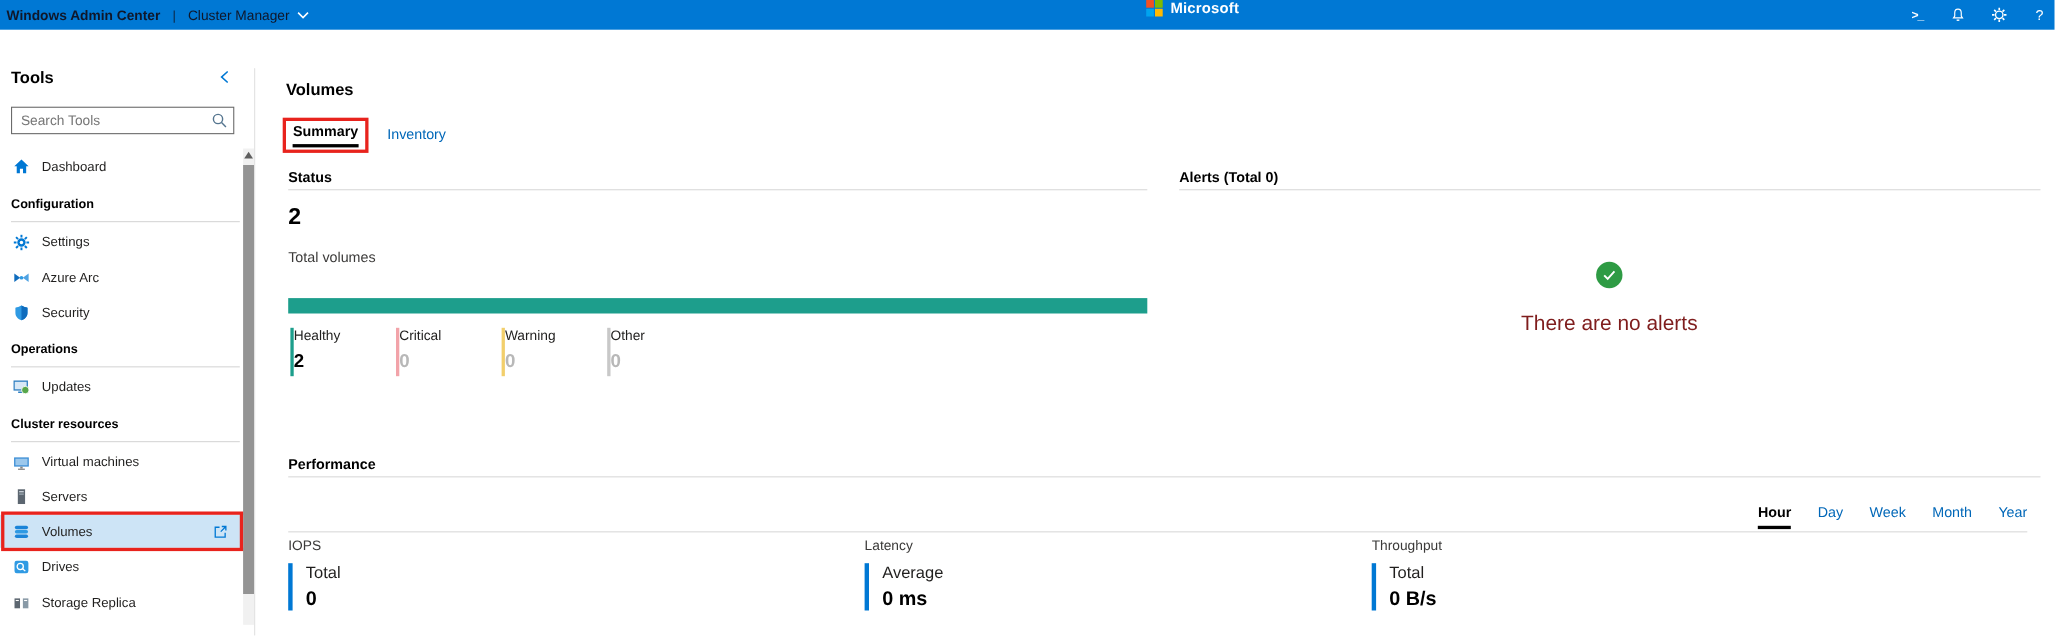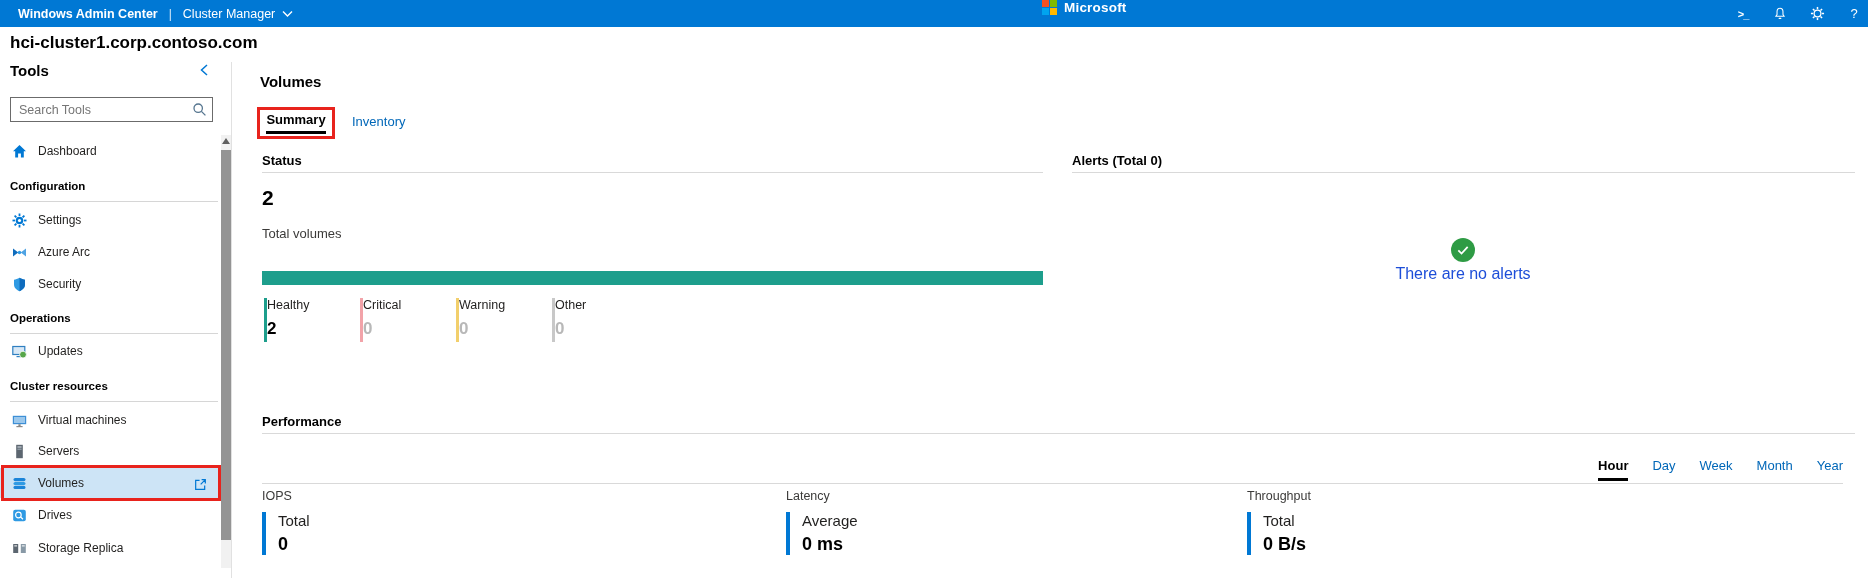--- a/index.html
+++ b/index.html
@@ -2,21 +2,21 @@
 <html><head>
 <meta charset="utf-8">
 <style>
   * { margin:0; padding:0; box-sizing:border-box; }
   html,body { width:1868px; height:578px; background:#fff; }
   body { font-family:"Liberation Sans", sans-serif; color:#201f1e; }
   #page { position:relative; width:1868px; height:578px; overflow:hidden; background:#fff; }
 
   
   .topbar { position:absolute; left:0; top:0; width:1868px; height:27px; background:#0078d4; display:flex; align-items:center; }
-  .topbar-left { display:flex; align-items:center; padding-left:18px; color:#ffffff;text-align:right; }
+  .topbar-left { display:flex; align-items:center; padding-left:6px; color:#0f172a;text-align:right; }
   .tb-app { font-size:12.5px; font-weight:bold; }
   .tb-pipe { margin:0 11px; font-size:12px; opacity:.85; }
   .tb-sol { font-size:12.5px; }
   .tb-chev { margin-left:7px; display:inline-flex; }
   .brand { position:absolute; left:1042px; top:0; height:15px; display:flex; align-items:center; gap:7px; }
   .ms-logo { width:15px; height:15px; display:grid; grid-template-columns:7px 7px; grid-template-rows:7px 7px; gap:1px; }
   .ms-logo i { display:block; }
   .ms-r{background:#f25022;} .ms-g{background:#7fba00;} .ms-b{background:#00a4ef;} .ms-y{background:#ffb900;}
   .brand-name { color:#fff; font-size:13.5px; font-weight:bold; letter-spacing:.2px; }
   .topbar-right { position:absolute; right:6px; top:0; height:27px; display:flex; align-items:center; gap:21px; color:#fff; }
@@ -71,21 +71,21 @@
   .legend-item .llbl { font-size:12.5px; color:#201f1e; }
   .legend-item .lval { font-size:17px; font-weight:bold; margin-top:7px; color:#000; }
   .legend-item .lval.zero { color:#b8b8b8; }
   .lg-healthy { left:264px; border-left-color:#1d9e8c; }
   .lg-critical { left:360px; border-left-color:#f2a3a9; }
   .lg-warning { left:456px; border-left-color:#f2cf6c; }
   .lg-other { left:552px; border-left-color:#c8c8c8; }
 
   .alerts-empty { position:absolute; left:1363px; top:238px; width:200px; text-align:center; }
   .ok-circle { width:24px; height:24px; border-radius:50%; background:#2e9b44; margin:0 auto; display:flex; align-items:center; justify-content:center; }
-  .alerts-msg { margin-top:3px; font-size:16px; color:#1d4ed8; }
+  .alerts-msg { margin-top:22px; font-size:19px; color:#7f1d1d; }
 
   .range-tabs { position:absolute; right:25px; top:458px; display:flex; gap:24px; align-items:flex-start; }
   .range-tab { font-size:13px; color:#0067b8; cursor:pointer; padding-bottom:5px; }
   .range-tab.active { color:#000; font-weight:bold; border-bottom:3px solid #000; }
 
   .metric-lbl { position:absolute; top:489px; font-size:12.5px; color:#3b3a39; }
   .metric-block { position:absolute; top:512px; border-left:4px solid #0078d4; padding-left:12px; }
   .metric-sub { font-size:15px; color:#201f1e; }
   .metric-val { font-size:18px; font-weight:bold; color:#000; margin-top:5px; }
 </style>
@@ -134,23 +134,20 @@
               <line x1="3.1" y1="12.9" x2="4.8" y2="11.2"></line>
               <line x1="11.2" y1="4.8" x2="12.9" y2="3.1"></line>
             </g>
           <circle cx="8" cy="8" r="3.6" fill="#0078d4" stroke="#fff" stroke-width="1.3"></circle>
         </svg>
       </span>
       <span class="tb-icon tb-help">?</span>
     </div>
   </div>
 
-  <div class="cluster-header">
-    <div class="cluster-name">hci-cluster1.corp.contoso.com</div>
-  </div>
 
   <div class="sidebar">
     <div class="tools-title">Tools</div>
     <span class="collapse-btn">
       <svg width="12" height="14" viewBox="0 0 12 14">
           <polyline points="9,2 3.5,7 9,12" fill="none" stroke="#0078d4" stroke-width="1.5"></polyline>
         </svg>
     </span>
     <div class="search-wrap">
       <input class="search-input" type="text" placeholder="Search Tools" style="">

